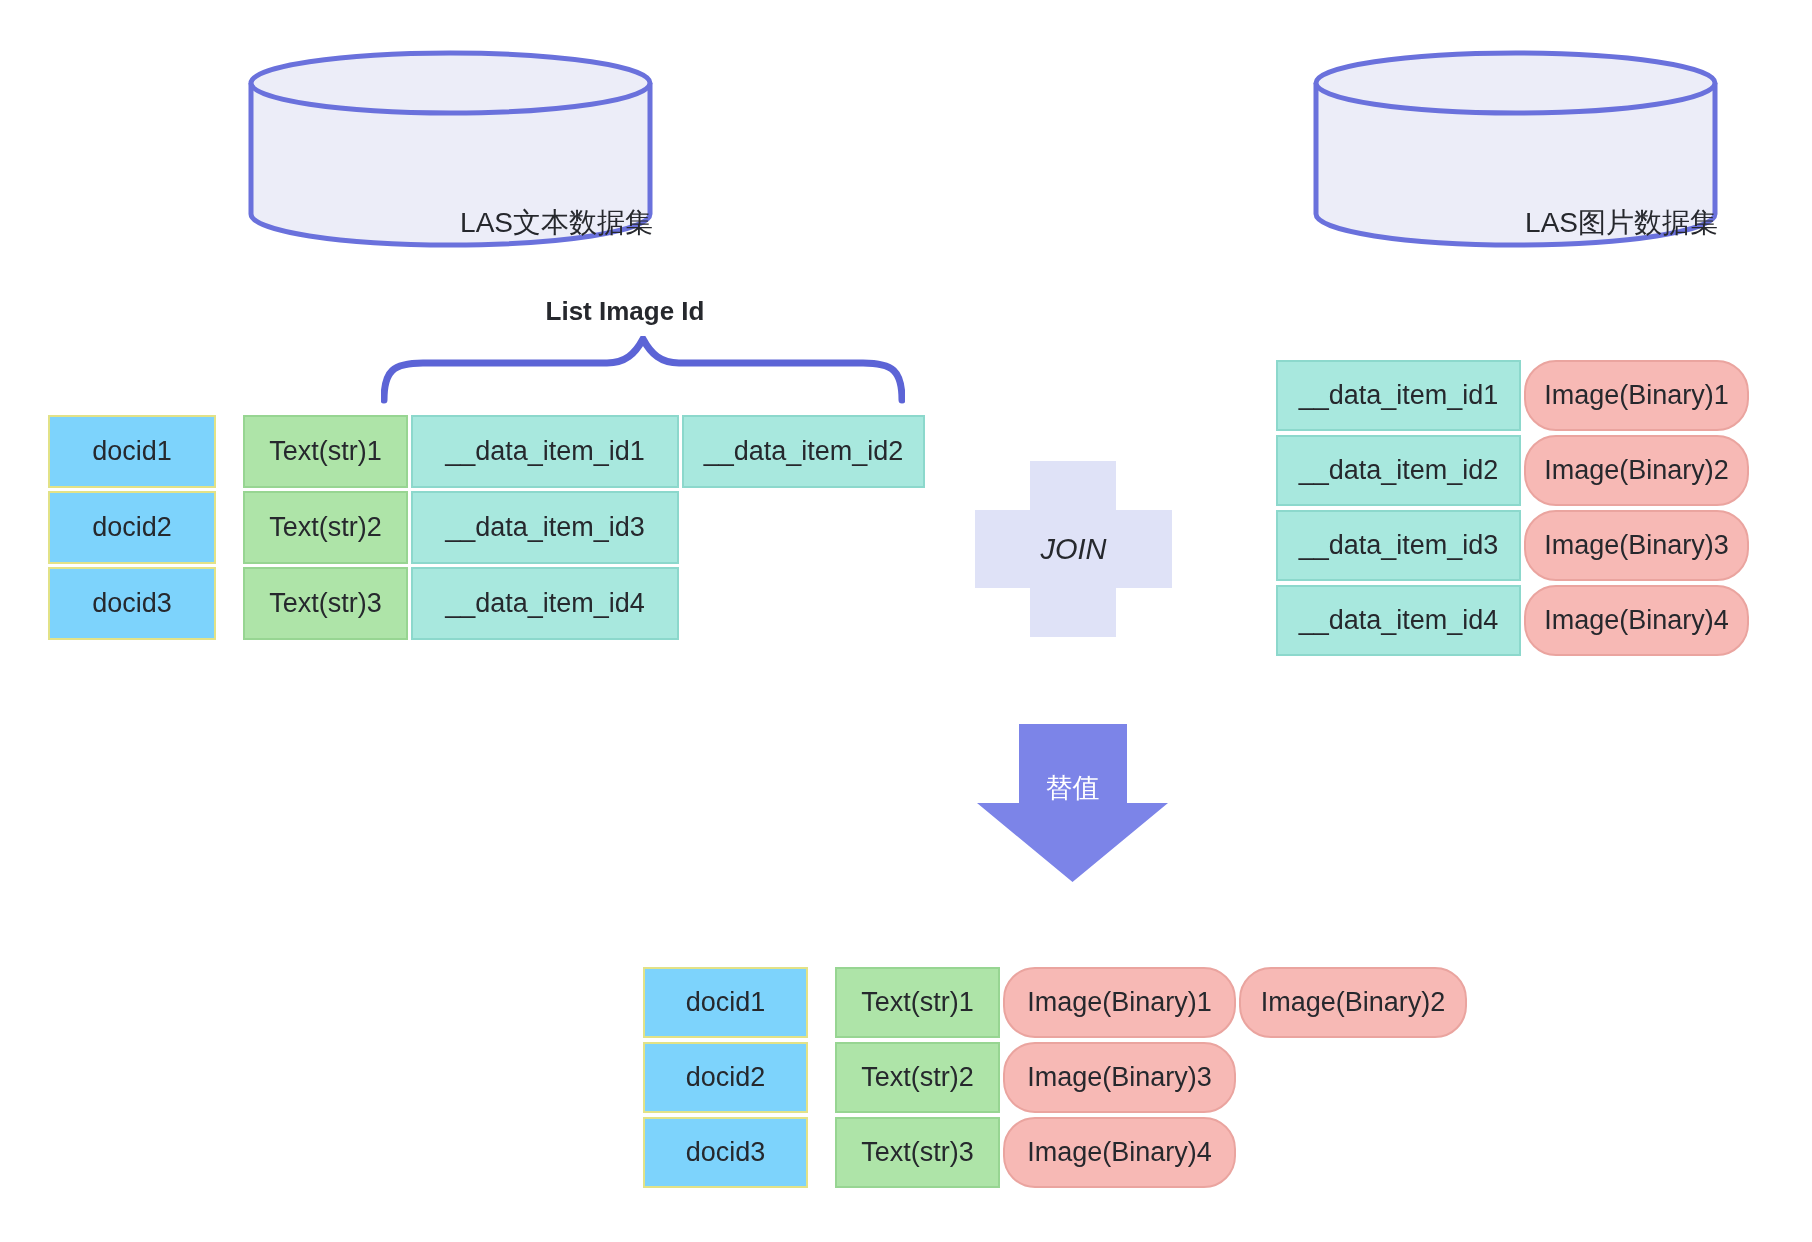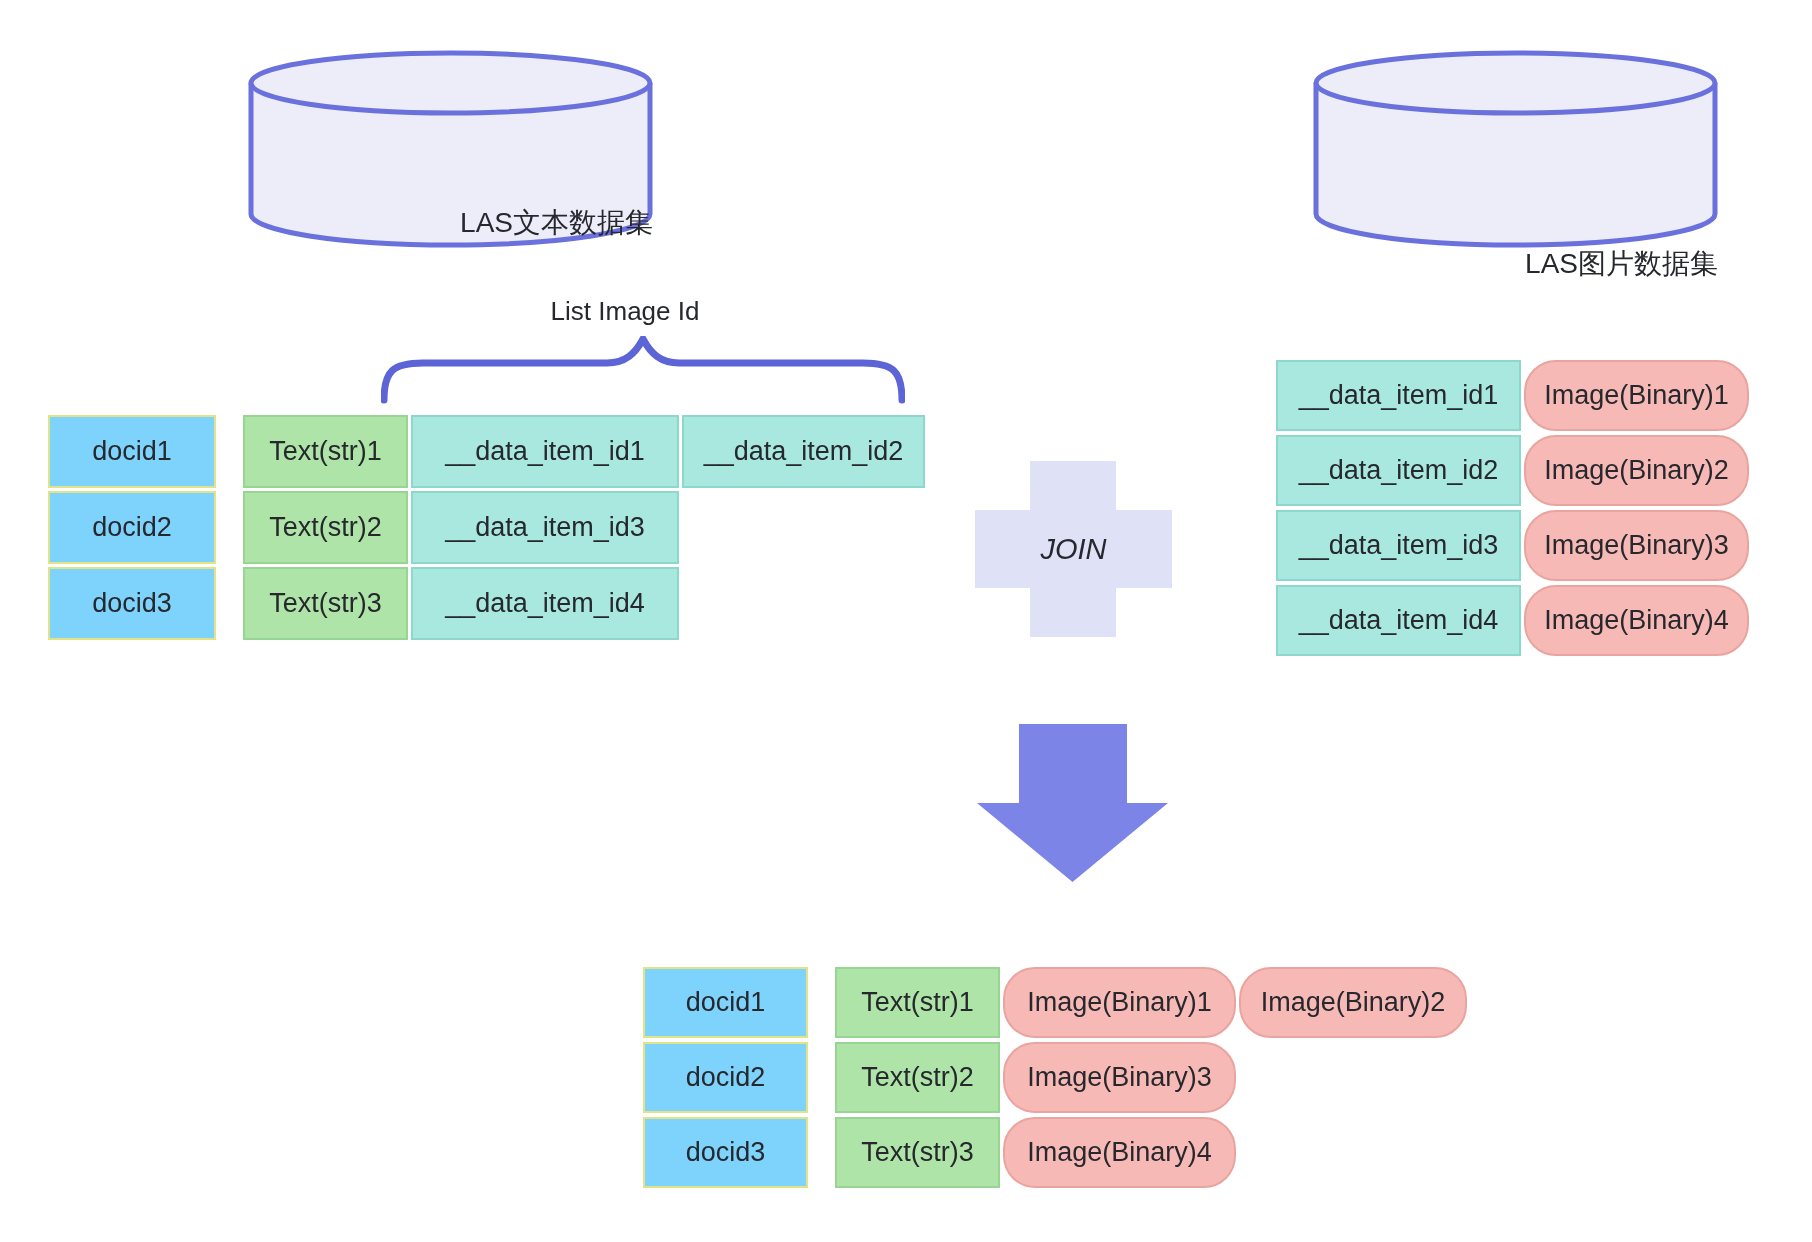--- a/index.html
+++ b/index.html
@@ -30,21 +30,21 @@
   #right-table{left:1276px;top:360px;gap:4px;}
   #right-table .cell{height:71px;}
   .rt-c0{width:245px}.rt-c1{width:225px}
 
   
   #result-table{left:643px;top:967px;gap:4px;}
   #result-table .cell{height:71px;}
   .bt-c0{width:165px}.bt-c1{width:165px}.bt-c2{width:233px}.bt-c3{width:228px}
 
   
-  #brace-label{left:455px;top:296px;width:340px;text-align:center;font-size:26px;}
+  #brace-label{left:455px;top:296px;width:340px;text-align:center;font-size:26px;font-weight:bold;}
 
   
   #join-plus{left:975px;top:461px;width:197px;height:176px;background:#dfe2f7;
     clip-path:polygon(55px 0,141px 0,141px 49px,197px 49px,197px 127px,141px 127px,
                       141px 176px,55px 176px,55px 127px,0 127px,0 49px,55px 49px);
     display:flex;align-items:center;justify-content:center;font-size:29px;color:#26282d;font-style:italic;}
 
   
   #down-arrow{left:977px;top:724px;width:191px;height:158px;background:#7c84e8;
     clip-path:polygon(42px 0,150px 0,150px 79px,191px 79px,95.5px 158px,0 79px,42px 79px);}
@@ -60,21 +60,21 @@
       <ellipse cx="202.5" cy="35" rx="199.5" ry="30" fill="#ecedf8" stroke="#6a71dc" stroke-width="5"></ellipse>
     </svg>
     <div class="cyl-label" style="top:156px;">LAS文本数据集</div>
   </div>
 
   <div class="abs" style="left:1313px;top:48px;width:405px;height:202px;">
     <svg width="405" height="202" viewBox="0 0 405 202">
       <path d="M3,35 L3,166 A199.5,31 0 0 0 402,166 L402,35" fill="#ecedf8" stroke="#6a71dc" stroke-width="5"></path>
       <ellipse cx="202.5" cy="35" rx="199.5" ry="30" fill="#ecedf8" stroke="#6a71dc" stroke-width="5"></ellipse>
     </svg>
-    <div class="cyl-label" style="top:156px;margin-top:41px;">LAS图片数据集</div>
+    <div class="cyl-label" style="top:156px;">LAS图片数据集</div>
   </div>
 
   <div class="abs" id="brace-label">List Image Id</div>
 
   <svg class="abs" style="left:381px;top:336px;" width="524" height="68" viewBox="0 0 524 68">
     <path d="M3,64 C3,35 12,27 42,27 L226,27 C244,27 254,18 262,3 C270,18 280,27 298,27 L482,27 C512,27 521,35 521,64" fill="none" stroke="#5c64d6" stroke-width="7" stroke-linecap="round"></path>
   </svg>
 
   <div class="tbl" id="left-table">
     <div class="row">
@@ -112,21 +112,21 @@
       <div class="cell teal rt-c0">__data_item_id3</div>
       <div class="cell pink rt-c1">Image(Binary)3</div>
     </div>
     <div class="row">
       <div class="cell teal rt-c0">__data_item_id4</div>
       <div class="cell pink rt-c1">Image(Binary)4</div>
     </div>
   </div>
 
   <div class="abs" id="down-arrow"></div>
-  <div class="abs" style="left:1019px;top:770px;width:191px;text-align:right;color:#ffffff;font-size:27px;">替值</div>
+  <div class="abs" style="left:977px;top:770px;width:191px;text-align:center;color:#ffffff;font-size:27px;">替值</div>
 
   <div class="tbl" id="result-table">
     <div class="row">
       <div class="cell yellow bt-c0">docid1</div>
       <div class="cell green bt-c1">Text(str)1</div>
       <div class="cell pink bt-c2">Image(Binary)1</div>
       <div class="cell pink bt-c3">Image(Binary)2</div>
     </div>
     <div class="row">
       <div class="cell yellow bt-c0">docid2</div>

